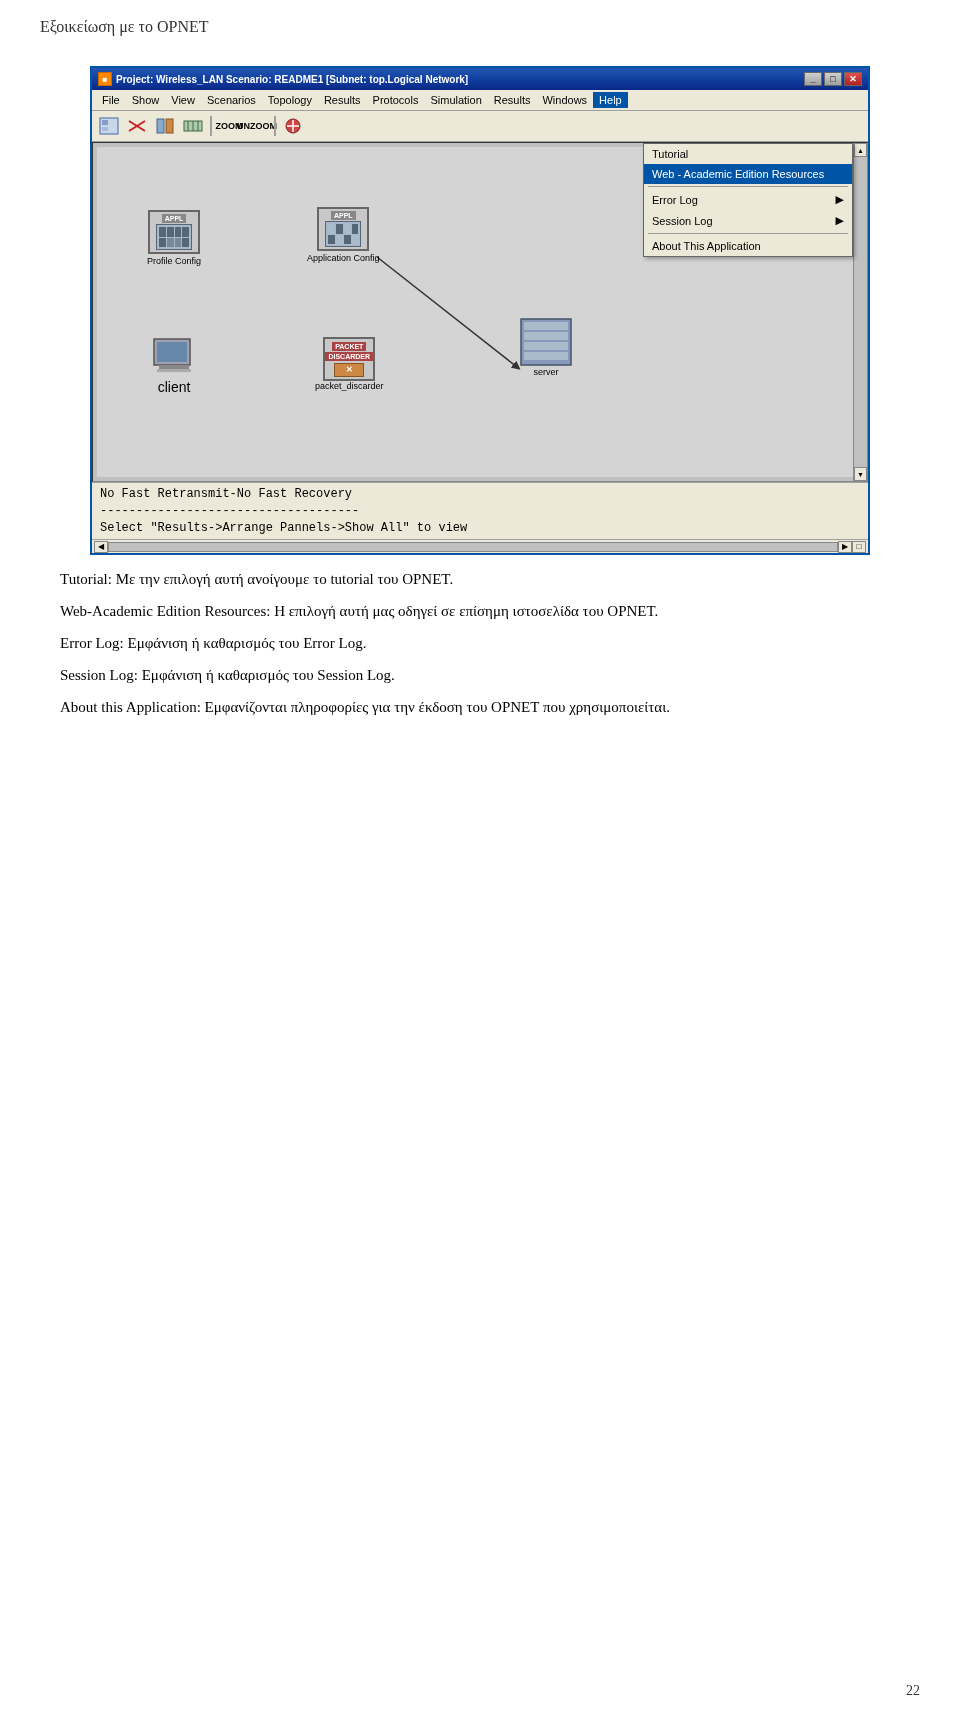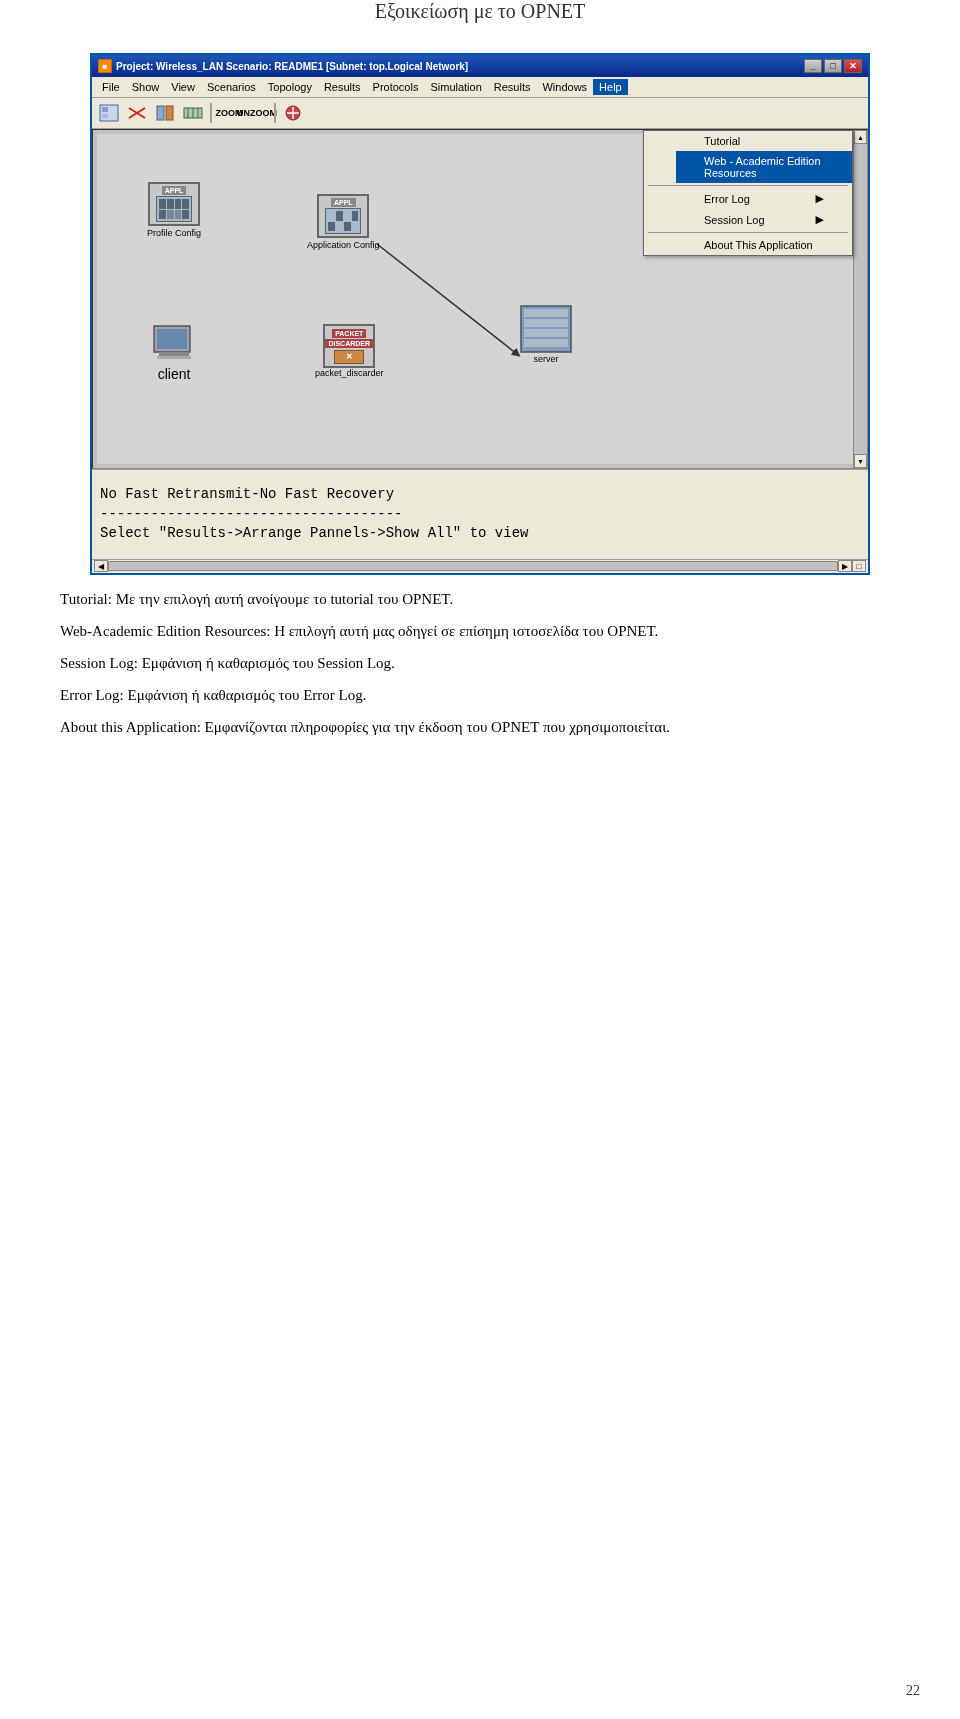--- a/index.html
+++ b/index.html
@@ -8,24 +8,24 @@
       font-family: "Times New Roman", Times, serif;
       font-size: 15px;
       color: #000000;
       width: 960px;
       min-height: 1719px;
       position: relative;
     }
 
     
     .page-header {
-      text-align: center;
-      padding: 0 40px 10px 40px;
+      text-align: left;
+      padding: 18px 40px 10px 40px;
       font-family: "Times New Roman", Times, serif;
-      font-size: 20px;
+      font-size: 16px;
       color: #333;
       border-bottom: none;
     }
 
     
     .content {
       padding: 20px 60px 40px 60px;
     }
 
     
@@ -172,23 +172,23 @@
       display: flex;
       flex-direction: column;
       align-items: center;
       font-size: 9px;
       font-family: Arial, sans-serif;
     }
 
     
     .status-bar {
       background: #ece9d8;
-      padding: 15px 8px;
+      padding: 3px 8px;
       font-family: Courier New, monospace;
-      font-size: 14px;
+      font-size: 12px;
       border-top: 1px solid #a0a0a0;
       line-height: 1.4;
     }
 
     
     .scrollbar-h {
       height: 14px;
       background: #ece9d8;
       border-top: 1px solid #a0a0a0;
       display: flex;
@@ -222,26 +222,25 @@
       background: #ece9d8;
       border: 1px solid #666;
       box-shadow: 2px 2px 4px rgba(0,0,0,0.3);
       z-index: 10;
       width: 210px;
       font-size: 11px;
       font-family: Arial, sans-serif;
     }
 
     .dropdown-menu-item {
-      padding: 4px 28px;
+      padding: 4px 8px;
       display: flex;
       justify-content: space-between;
       align-items: center;
       cursor: pointer;
-      margin-left: 32px;
     }
 
     .dropdown-menu-item:hover,
     .dropdown-menu-item.highlighted {
       background: #0054a6;
       color: white;
     }
 
     .dropdown-separator {
       height: 1px;
@@ -416,21 +415,21 @@
           <svg class="connector-svg">
 
             <line x1="280" y1="110" x2="420" y2="220" stroke="#333" stroke-width="1.5" marker-end="url(#arrow)"></line>
             <defs>
               <marker id="arrow" markerWidth="6" markerHeight="6" refX="3" refY="3" orient="auto">
                 <path d="M0,0 L0,6 L6,3 z" fill="#333"></path>
               </marker>
             </defs>
           </svg>
 
-          <div class="node" style="left:50px; top:48px;">
+          <div class="node" style="left:50px; top:63px;">
             <div style="width:52px;height:44px;background:#c8c8c8;border:2px solid #666;display:flex;flex-direction:column;align-items:center;justify-content:center;font-size:7px;font-weight:bold;font-family:Arial,sans-serif;">
               <span style="background:#888;color:white;padding:1px 3px;font-size:7px;">APPL</span>
               <div style="width:36px;height:26px;background:#a8b8c8;border:1px solid #556677;margin-top:1px;display:grid;grid-template-columns:repeat(4,1fr);gap:1px;padding:2px;">
                 <div style="background:#556677;"></div>
                   <div style="background:#556677;"></div>
                   <div style="background:#556677;"></div>
                   <div style="background:#556677;"></div>
                 <div style="background:#556677;"></div>
                   <div style="background:#778899;"></div>
                   <div style="background:#778899;"></div>
@@ -533,21 +532,21 @@
         <div class="scrollbar-btn">▶</div>
         <div style="width:14px;height:12px;background:#ece9d8;border:1px solid #888;font-size:8px;display:flex;align-items:center;justify-content:center;">□</div>
       </div>
 
     </div>
   </div>
 
 
   <p class="body-text">Tutorial: Με την επιλογή αυτή ανοίγουμε το tutorial του OPNET.</p>
   <p class="body-text">Web-Academic Edition Resources: Η επιλογή αυτή μας οδηγεί σε επίσημη ιστοσελίδα του OPNET.</p>
+  <p class="body-text">Error Log: Εμφάνιση ή καθαρισμός του Error Log.</p>
   <p class="body-text">Session Log: Εμφάνιση ή καθαρισμός του Session Log.</p>
-  <p class="body-text">Error Log: Εμφάνιση ή καθαρισμός του Error Log.</p>
   <p class="body-text">About this Application: Εμφανίζονται πληροφορίες για την έκδοση του OPNET που χρησιμοποιείται.</p>
 
 </div>
 
 <div class="page-footer">
   <span>22</span>
 </div>
 
 </body></html>

